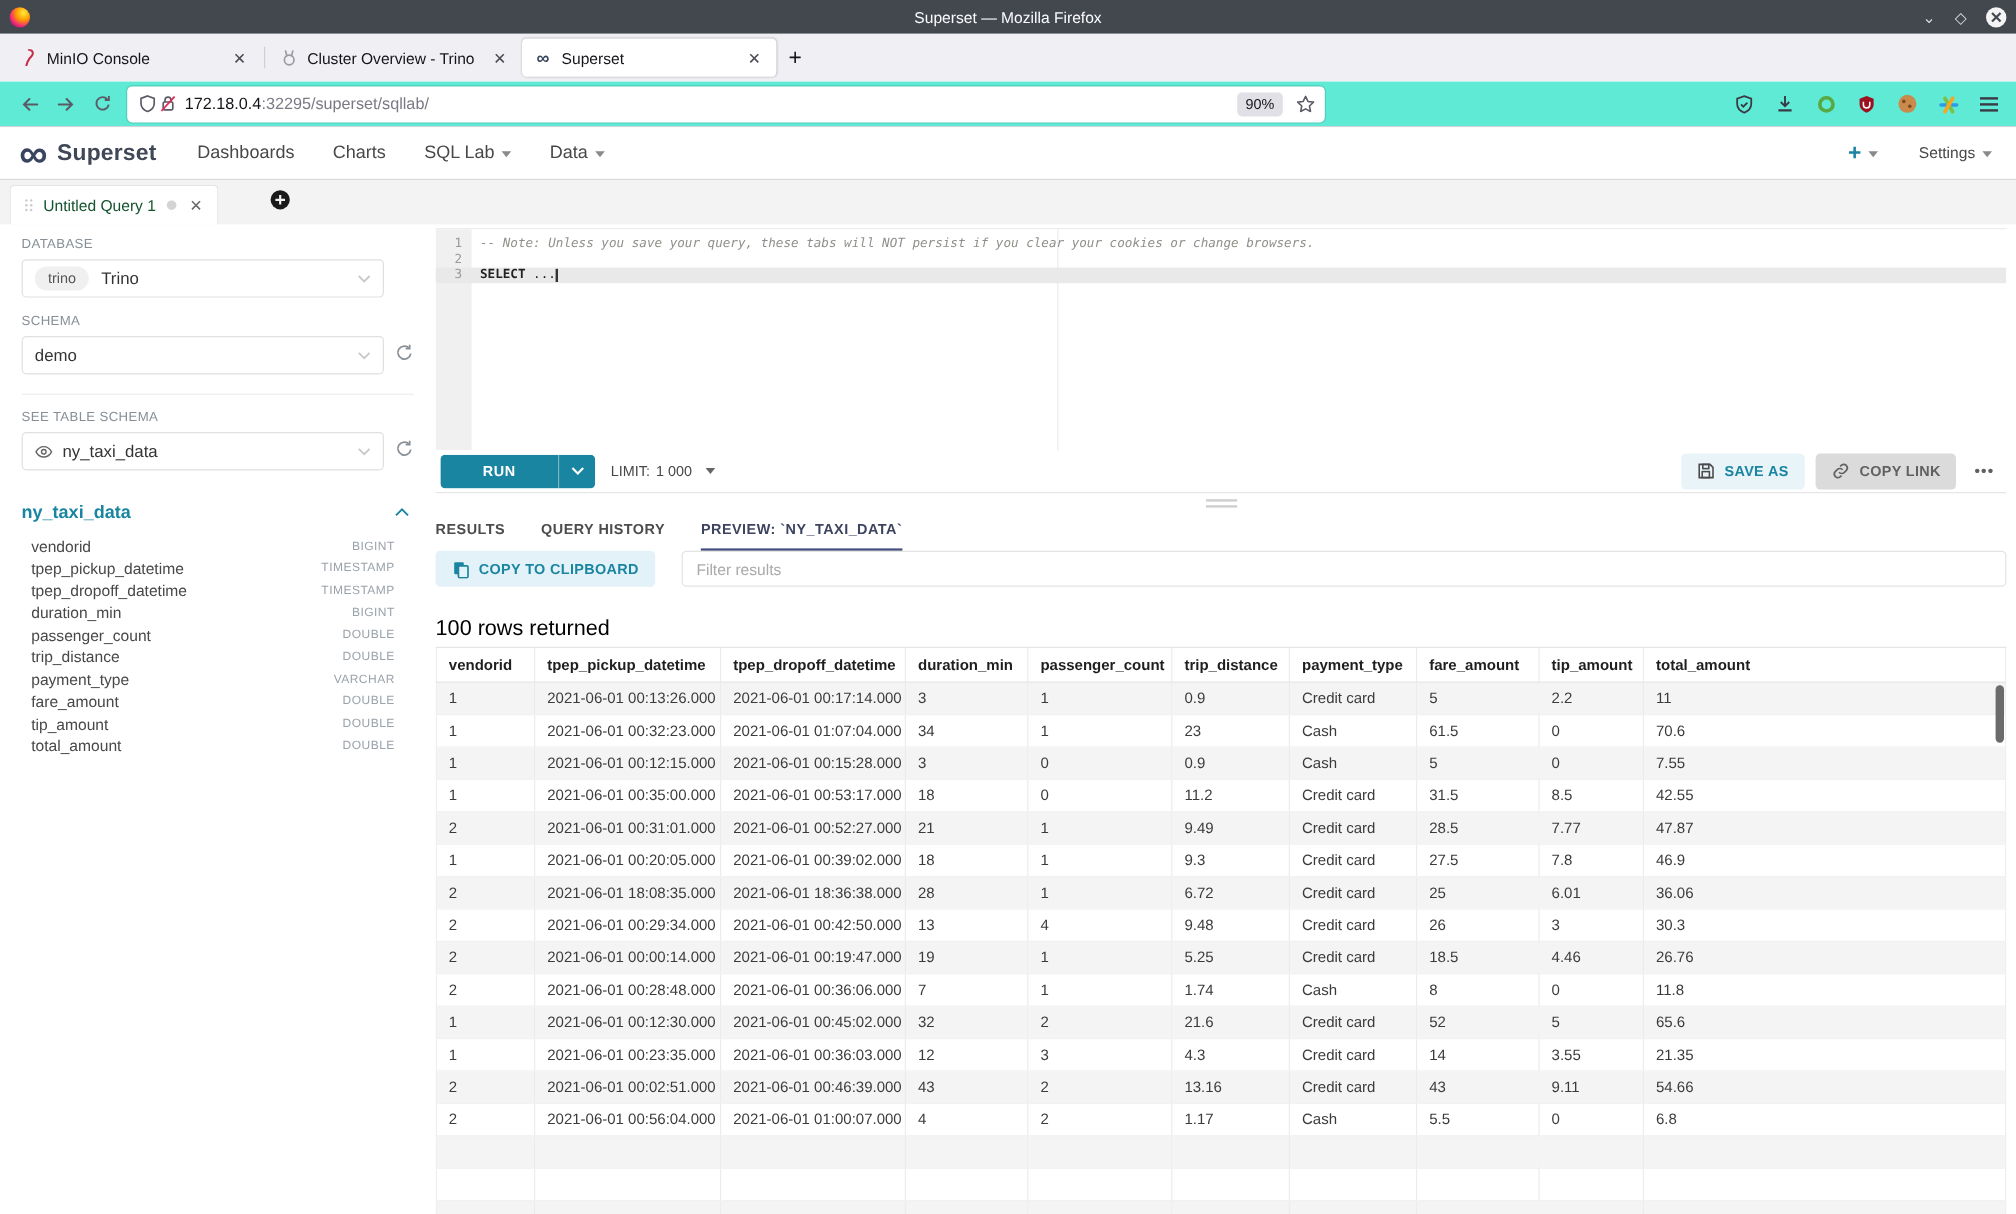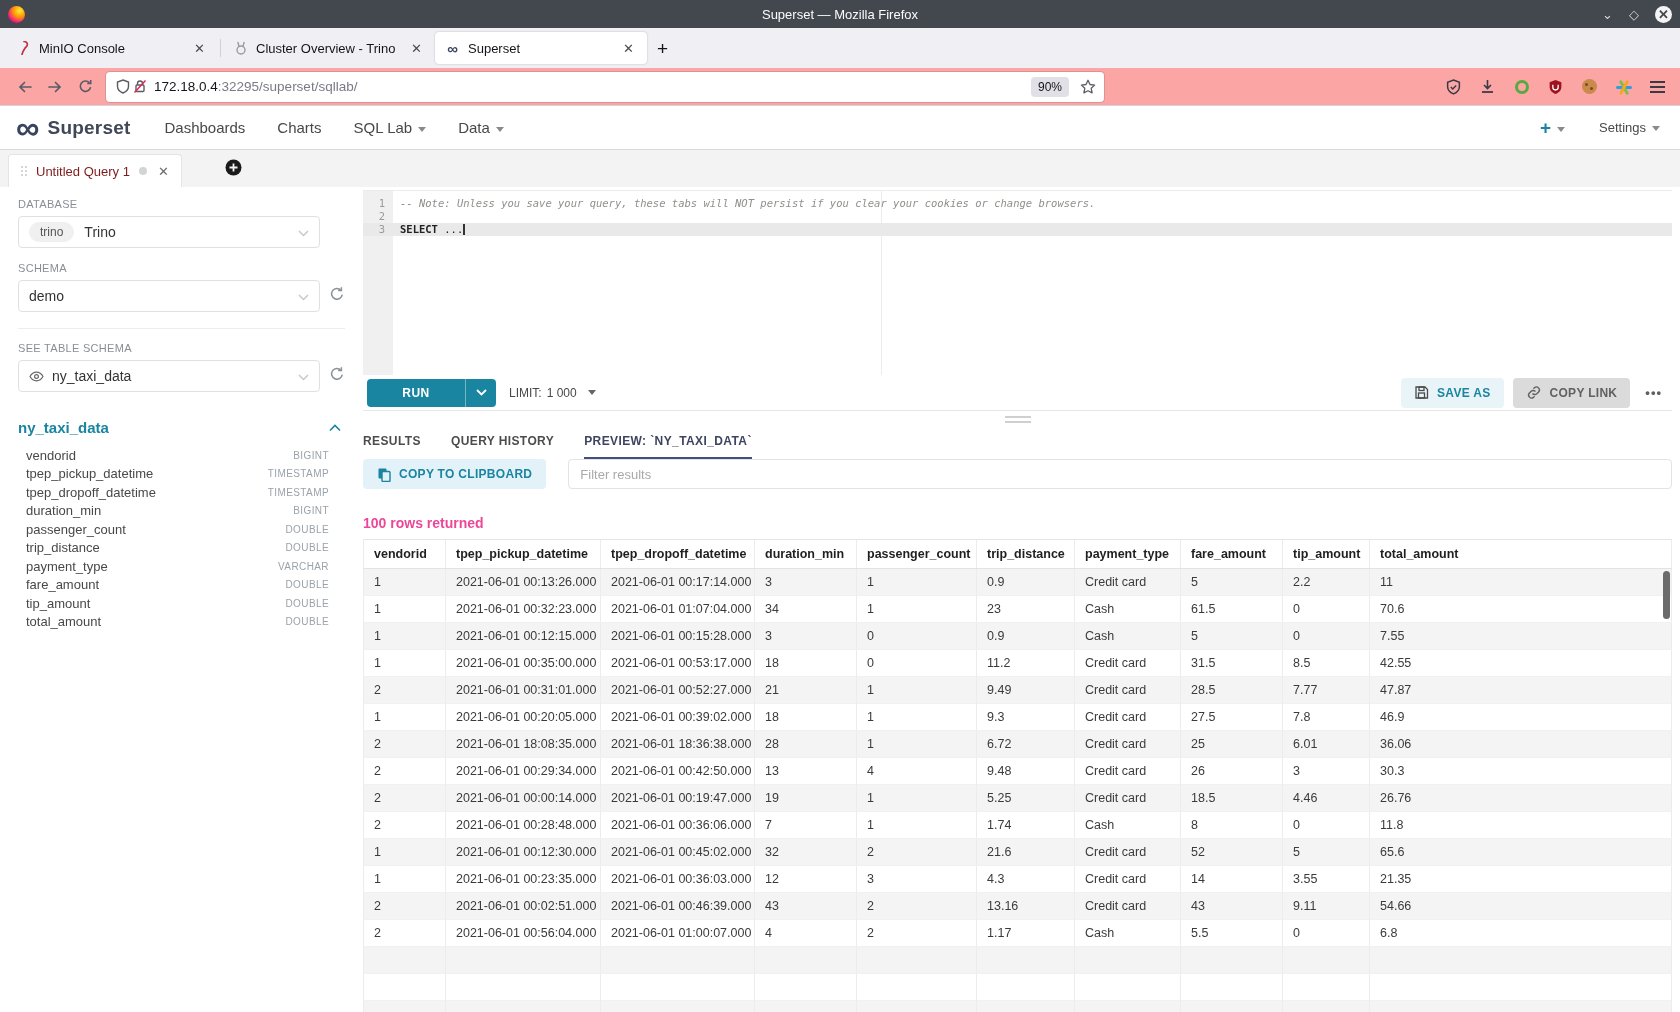--- a/index.html
+++ b/index.html
@@ -18,21 +18,21 @@
   .btab { height:32px; display:flex; align-items:center; gap:8px; padding:0 10px; width:212px; border-radius:4px; font-size:13px; color:#15141a; position:relative; }
   .btab .tlabel { flex:1; white-space:nowrap; overflow:hidden; }
   .btab .tclose { color:#4a4a52; font-size:13px; padding:0 3px; }
   .btab.active { background:#fff; box-shadow:0 0 2px rgba(0,0,0,.25); }
   .tab-sep { width:1px; height:18px; background:#cfcfd8; margin:0 2px; }
   .newtab { font-size:19px; color:#15141a; padding:0 10px; line-height:1; }
   .favicon { width:15px; height:15px; flex:0 0 auto; display:flex; align-items:center; justify-content:center; }
   .inf { font-weight:700; color:#39455e; font-size:15px; line-height:1; }
 
   
-  .urlrow { height:38px; background:#fca5a5; border-bottom:1px solid #d4d4d8; display:flex; align-items:center; padding:0 10px; }
+  .urlrow { height:38px; background:#5eead4; border-bottom:1px solid #d4d4d8; display:flex; align-items:center; padding:0 10px; }
   .navbtn { width:30px; height:28px; display:flex; align-items:center; justify-content:center; color:#5b5b66; }
   .urlbar { flex:0 0 998px; height:30px; background:#fff; border-radius:4px; box-shadow:0 0 0 1px rgba(0,0,0,.12); margin-left:6px; display:flex; align-items:center; padding:0 8px; }
   .urltext { font-size:13.5px; margin-left:6px; flex:1; }
   .urltext .host { color:#15141a; }
   .urltext .rest { color:#7a7a85; }
   .zoombadge { background:#e0e0e6; border-radius:4px; font-size:12px; color:#15141a; padding:3px 7px; margin-right:10px; }
   .ext-cluster { margin-left:auto; display:flex; align-items:center; gap:17px; padding-right:4px; }
   .ico16 { width:17px; height:17px; display:flex; align-items:center; justify-content:center; }
   .green-ring { width:14px; height:14px; border-radius:50%; border:3px solid #58a942; }
   .cookie { width:15px; height:15px; border-radius:50%; background:#c98a4b; position:relative; }
@@ -55,21 +55,21 @@
   .caret { display:inline-block; width:0; height:0; border-left:4px solid transparent; border-right:4px solid transparent; border-top:5px solid #8a8a8a; margin-left:6px; vertical-align:middle; }
   .snav-right { margin-left:auto; display:flex; align-items:center; gap:34px; padding-right:4px; }
   .plusnav { color:#1985a0; font-weight:700; font-size:19px; line-height:1; }
   .settings { font-size:13px; color:#484848; }
 
   
   .qstrip { height:37px; background:#f3f3f3; display:flex; align-items:flex-end; padding:0 0 0 8px; }
   .qtab { height:33px; background:#fff; border:1px solid #e4e4e4; border-bottom:none; border-radius:4px 4px 0 0; display:flex; align-items:center; gap:9px; padding:0 12px; }
   .dragdots { display:grid; grid-template-columns:2px 2px; grid-auto-rows:2px; gap:2px; }
   .dragdots i { background:#c9c9c9; border-radius:50%; }
-  .qtab .qname { color:#7f1d1d; font-size:13px; }
+  .qtab .qname { color:#14532d; font-size:13px; }
   .qdot { width:8px; height:8px; border-radius:50%; background:#d4d4d4; }
   .qclose { color:#6b6b6b; font-size:13px; margin-left:2px; }
   .addtab { margin-left:42px; margin-bottom:6px; }
 
   
   .main { height:825px; display:flex; }
   .sidebar { width:355px; flex:0 0 355px; padding:11px 10px 0 18px; }
   .sb-label { font-size:11px; color:#878f96; letter-spacing:.3px; margin-bottom:6px; }
   .sb-row { display:flex; align-items:center; gap:9px; margin-bottom:14px; }
   .sb-select { flex:1; height:32px; border:1px solid #e0e0e0; border-radius:4px; display:flex; align-items:center; padding:0 10px; background:#fff; }
@@ -115,21 +115,21 @@
 
   .rtabs { height:32px; display:flex; align-items:flex-start; gap:30px; padding-top:7px; }
   .rtab { font-size:12px; font-weight:700; letter-spacing:.4px; color:#4c4c4c; padding-bottom:9px; }
   .rtab.active { color:#3d4460; border-bottom:2px solid #444e7c; }
 
   .ractions { height:48px; display:flex; align-items:flex-start; padding-bottom:3px; gap:22px; }
   .copyclip { height:30px; background:#e3f1f8; color:#1985a0; border-radius:4px; display:flex; align-items:center; gap:8px; padding:0 14px; font-size:12px; font-weight:700; letter-spacing:.3px; }
   .filter { flex:1; height:30px; border:1px solid #e3e3e3; border-radius:4px; padding:4px 11px; font-size:13px; color:#333; font-family:"Liberation Sans", sans-serif; outline:none; }
   .filter::placeholder { color:#a9a9a9; }
 
-  .rowsret { height:32px; display:flex; align-items:center; font-size:14px; color:#ec4899;font-weight:bold; }
+  .rowsret { height:32px; display:flex; align-items:center; font-size:18px; color:#000000; }
 
   .tblwrap { flex:1; position:relative; overflow:hidden; border-top:1px solid #e5e5e5; }
   table.results { border-collapse:collapse; table-layout:fixed; width:100%; }
   table.results th { height:28px; font-size:12.5px; font-weight:700; color:#1f1f1f; text-align:left; padding:0 0 0 10px; border-right:1px solid #ececec; border-bottom:1px solid #e3e3e3; border-left:1px solid #ececec; background:#fff; white-space:nowrap; overflow:hidden; }
   table.results td { height:27px; font-size:12.5px; color:#3b3b3b; padding:0 0 0 10px; border-right:1px solid #ececec; border-left:1px solid #ececec; border-bottom:1px solid #f1f1f1; white-space:nowrap; overflow:hidden; }
   tr.odd td { background:#f4f4f4; }
   .vscroll { position:absolute; right:2px; top:31px; width:7px; height:48px; border-radius:4px; background:#6b6b6b; }
 </style>
 </head>
 <body>

